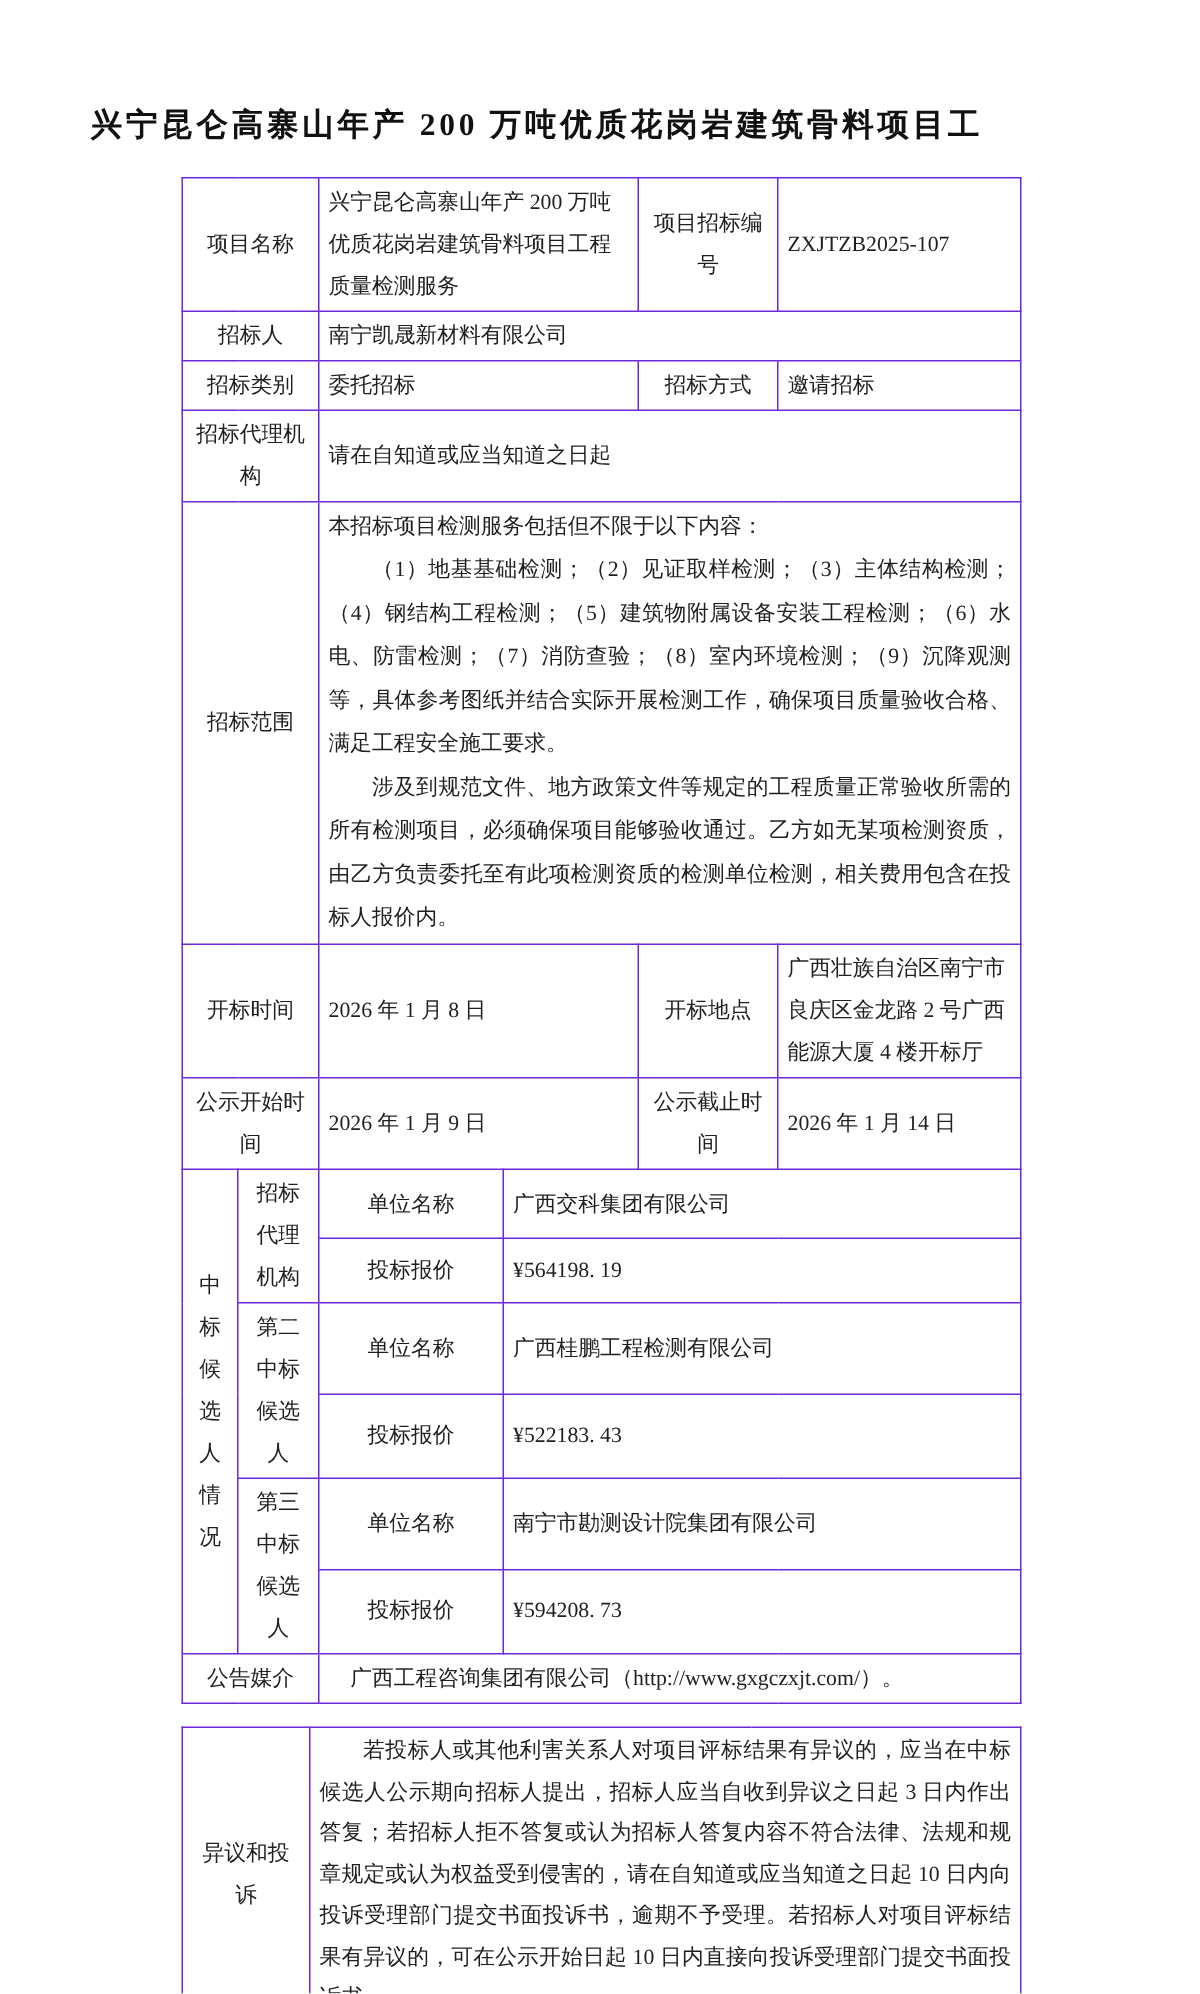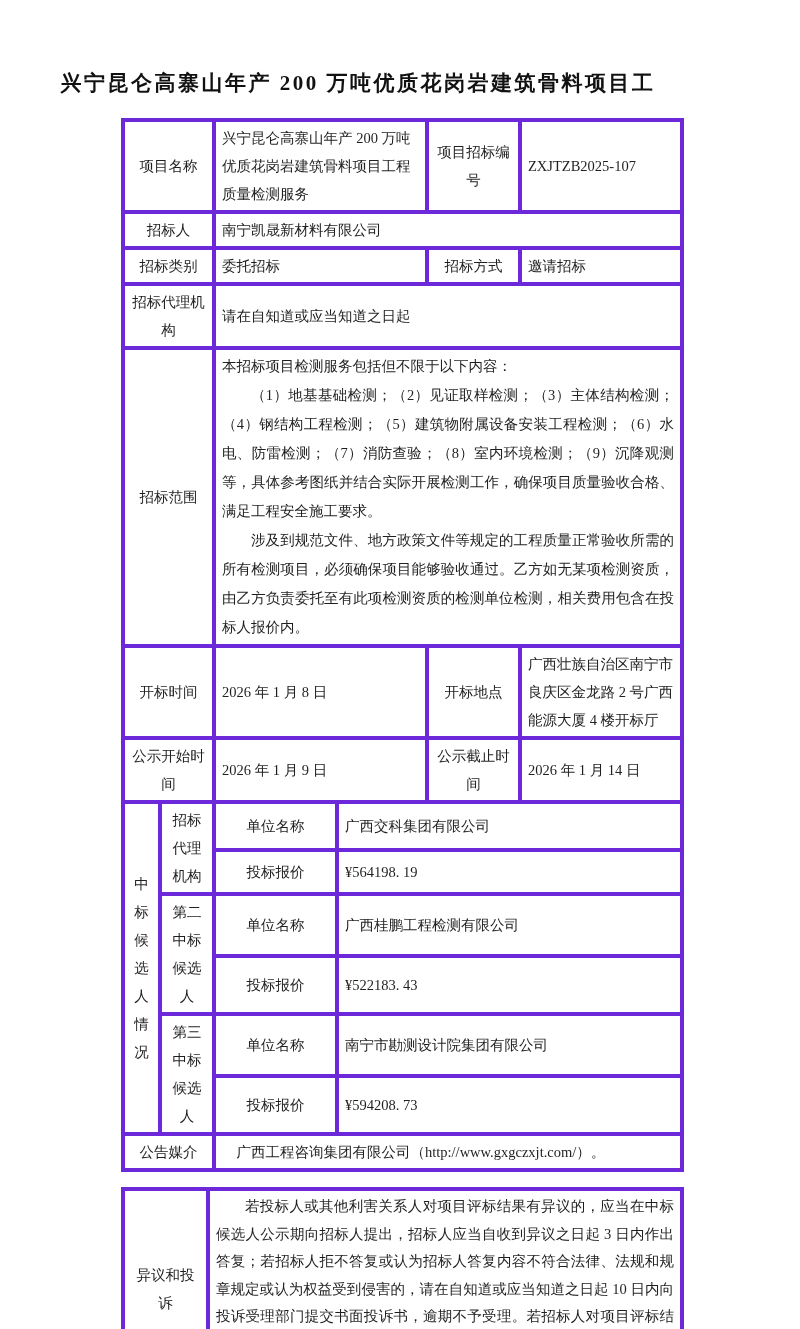--- a/index.html
+++ b/index.html
@@ -11,21 +11,21 @@
   .doc-title{
     margin:62px auto 0;width:620px;text-align:center;
     font-size:21px;font-weight:bold;line-height:43px;letter-spacing:2.5px;
     color:#111;
   }
   table.doc{
     border-collapse:collapse;table-layout:fixed;
     margin-left:121px;width:559px;
   }
   table.doc td{
-    border:4px solid #6d28d9;
+    border:1px solid #6d28d9;
     font-size:14.5px;line-height:28px;
     vertical-align:middle;padding:2px 6px;
   }
   td.lbl{text-align:center;padding:2px 1px;font-family:Liberation Serif, serif;}
   td.val{text-align:left;padding:2px 6px 2px 8px;}
   td.txtcell{vertical-align:middle;padding:4px 9px;}
   td.txtcell p{margin:0;text-align:justify;line-height:29px;}
   td.txtcell p.ind{text-indent:2em;font-family:Liberation Serif, serif;}
   td.narrow{padding:2px 0;word-break:break-all;line-height:29px;}
   td.media-val{padding:2px 6px 2px 8px;text-indent:1em;}

